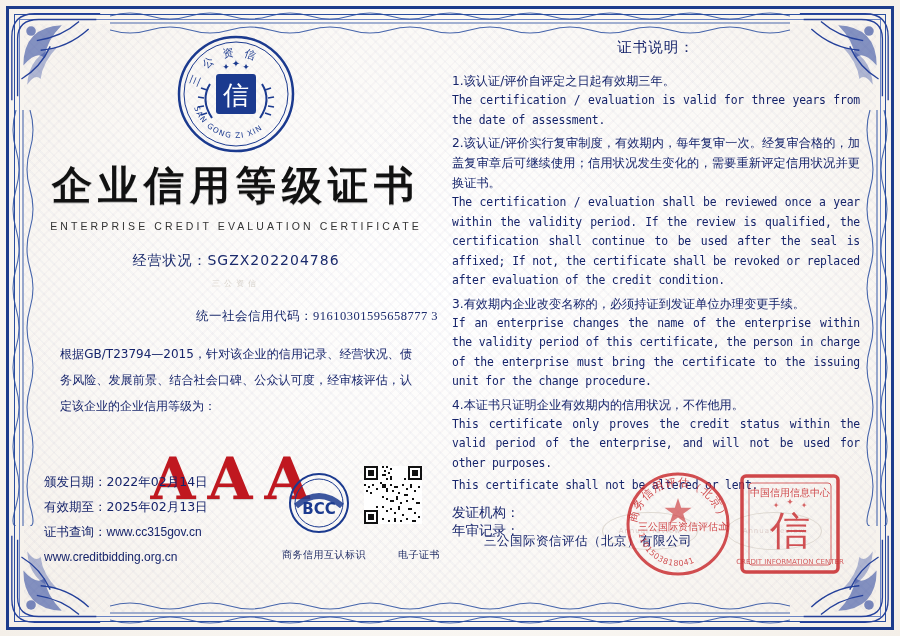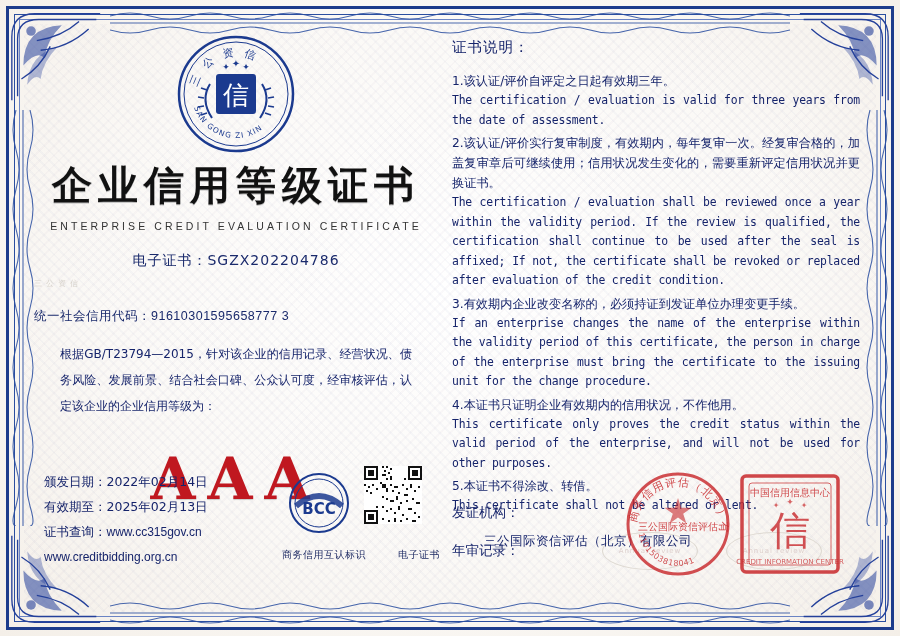--- a/index.html
+++ b/index.html
@@ -80,27 +80,27 @@
     text-align:center;
     font-size:10.5px;letter-spacing:3.1px;color:#333;
     margin-top:7px;
   }
   .code-line{
     text-align:center;margin-top:20px;
     font-size:14px;color:#1a2a6c;letter-spacing:1px;
     font-family:"DejaVu Sans","Liberation Sans",sans-serif;
   }
   .faint-seal{
-    text-align:left;margin-top:8px;height:16px;
+    text-align:center;margin-top:8px;height:16px;
     font-size:8px;color:#d7d2cb;letter-spacing:4px;
   }
   .usci{
-    text-align:left;margin-top:14px;
+    text-align:right;margin-top:14px;
     font-size:12.5px;color:#1a2a6c;letter-spacing:.5px;
-    font-family:Liberation Sans, sans-serif;
+    font-family:Liberation Serif, serif;
   }
   .body-cn{
     margin:16px 26px 0 26px;
     font-size:12px;line-height:26px;color:#16246b;
     text-align:justify;
     font-family:"DejaVu Sans","Liberation Sans",sans-serif;
     text-indent:0;
   }
   .grade{
     text-align:center;
@@ -134,20 +134,21 @@
     display:flex;gap:32px;
     font-family:"DejaVu Sans","Liberation Sans",sans-serif;
   }
 
   
   .r-title{
     font-size:14.5px;color:#16246b;font-weight:normal;
     font-family:"DejaVu Sans","Liberation Sans",sans-serif;
     letter-spacing:1px;
     margin-bottom:14px;
+    text-align:center;
   }
   .r-item{margin-bottom:2px;}
   .r-cn{
     font-size:12.2px;line-height:20px;color:#16246b;
     font-family:"DejaVu Sans","Liberation Sans",sans-serif;
     text-align:justify;
   }
   .r-en{
     font-size:11.4px;line-height:19.5px;color:#16246b;
     font-family:"DejaVu Sans Mono","Liberation Mono",monospace;
@@ -315,21 +316,21 @@
             <path d="M92 72 l6 1"></path>
             <path d="M89 79 l6 2"></path>
         </g>
       </svg>
     </div>
 
     <div class="title-cn nodrag">企业信用等级证书</div>
     <div class="title-en nodrag">ENTERPRISE CREDIT EVALUATION CERTIFICATE</div>
 
     <div class="code-line">
-      <span>电子证书：</span><span>SGZX202204786</span>
+      <span>经营状况：</span><span>SGZX202204786</span>
     </div>
 
     <div class="faint-seal">三公资信</div>
 
     <div class="usci">
       <span>统一社会信用代码：</span><span>91610301595658777 3</span>
     </div>
 
     <div class="body-cn">根据GB/T23794—2015，针对该企业的信用记录、经营状况、债务风险、发展前景、结合社会口碑、公众认可度，经审核评估，认定该企业的企业信用等级为：</div>
 
@@ -445,21 +446,20 @@
     </div>
     <div class="r-item">
       <div class="r-cn">3.有效期内企业改变名称的，必须持证到发证单位办理变更手续。</div>
       <div class="r-en">If an enterprise changes the name of the enterprise within the validity period of this certificate, the person in charge of the enterprise must bring the certificate to the issuing unit for the change procedure.</div>
     </div>
     <div class="r-item">
       <div class="r-cn">4.本证书只证明企业有效期内的信用状况，不作他用。</div>
       <div class="r-en">This certificate only proves the credit status within the valid period of the enterprise, and will not be used for other purposes.</div>
     </div>
     <div class="r-item">
-      <div class="r-cn">5.本证书不得涂改、转借。</div>
       <div class="r-en">This certificate shall not be altered or lent.</div>
     </div>
 
     <div class="r-review">
       <span>年审记录：</span>
       <div class="ovals">
         <div class="oval o1">Annual review</div>
         <div class="oval o2">Annual review</div>
       </div>
     </div>

